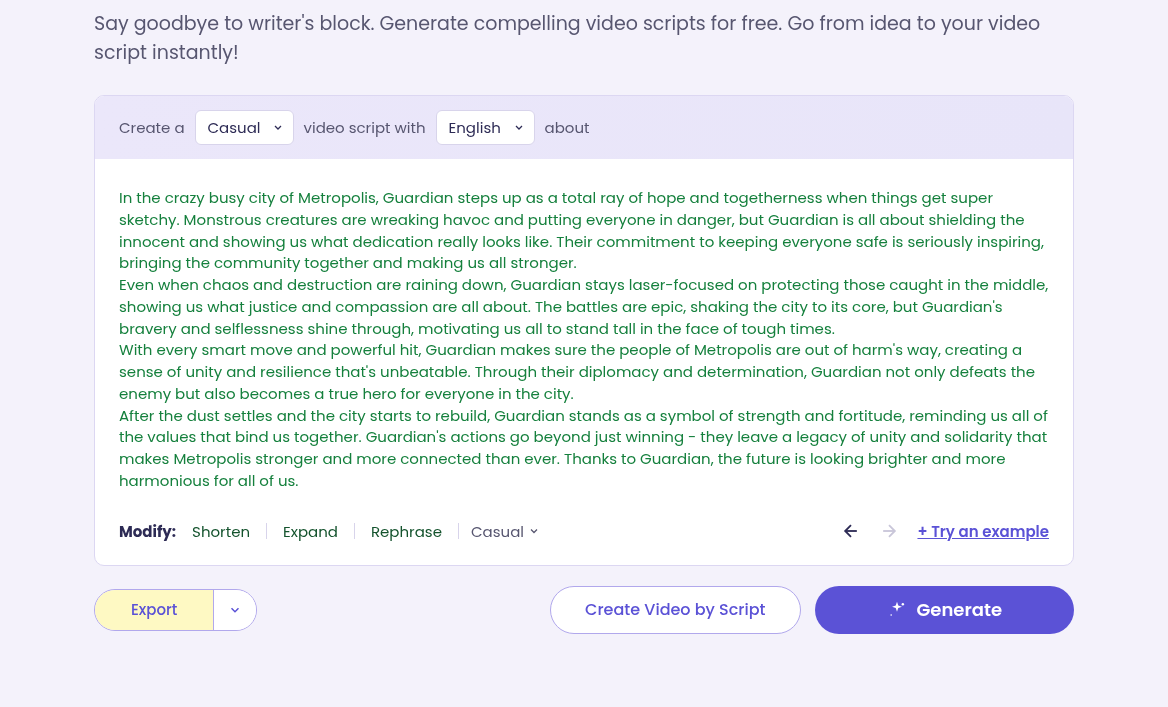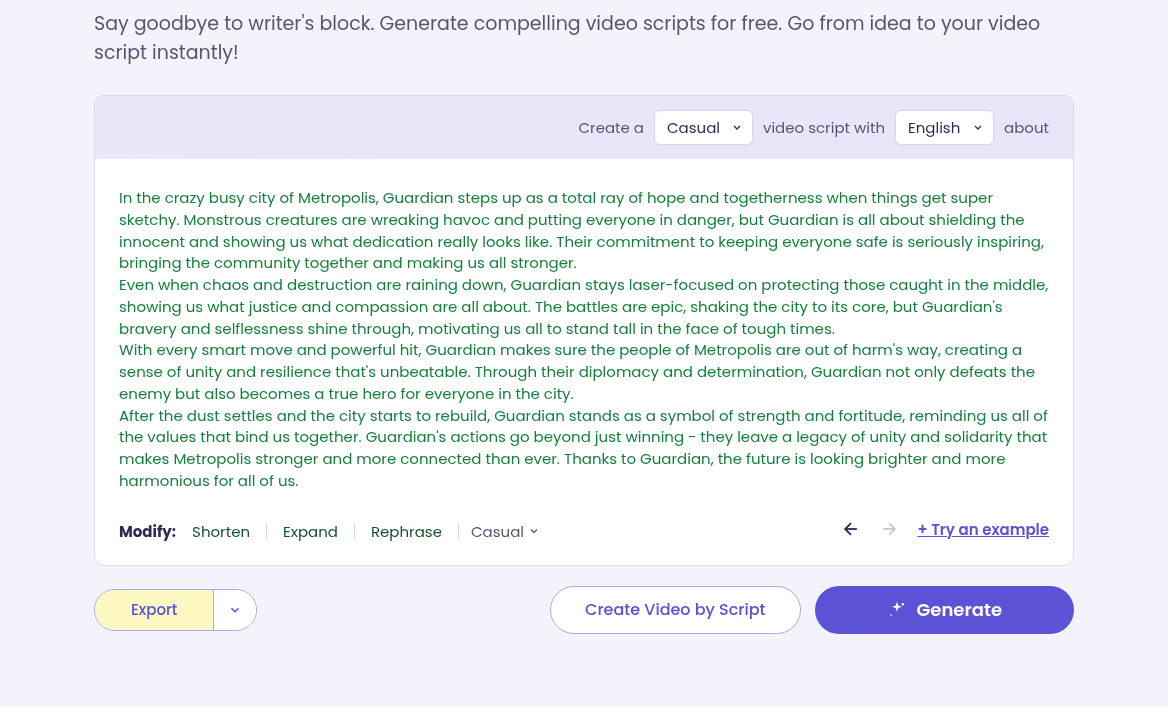--- a/index.html
+++ b/index.html
@@ -38,21 +38,20 @@
   margin-bottom: 20px;
 }
 .panel-header {
   background: linear-gradient(90deg, #ebe7fa 0%, #e8e5f9 100%);
   padding: 14px 24px;
   display: flex;
   align-items: center;
   gap: 10px;
   font-size: 15px;
   color: #575670;
-  justify-content: flex-end;
 }
 .select-wrap {
   position: relative;
   display: inline-block;
 }
 .select {
   background: #fff;
   border: 1px solid #d8d4eb;
   border-radius: 6px;
   padding: 6px 32px 6px 12px;
@@ -74,21 +73,21 @@
 }
 .script-text {
   font-size: 15px;
   line-height: 1.45;
   color: #15803d;
   white-space: pre-line;
 }
 .panel-footer {
   padding: 8px 24px 20px 24px;
   display: flex;
-  align-items: flex-start;
+  align-items: center;
   justify-content: space-between;
   gap: 48px;
 }
 .modify-row {
   display: flex;
   align-items: center;
   gap: 12px;
   font-size: 15px;
 }
 .modify-label {

